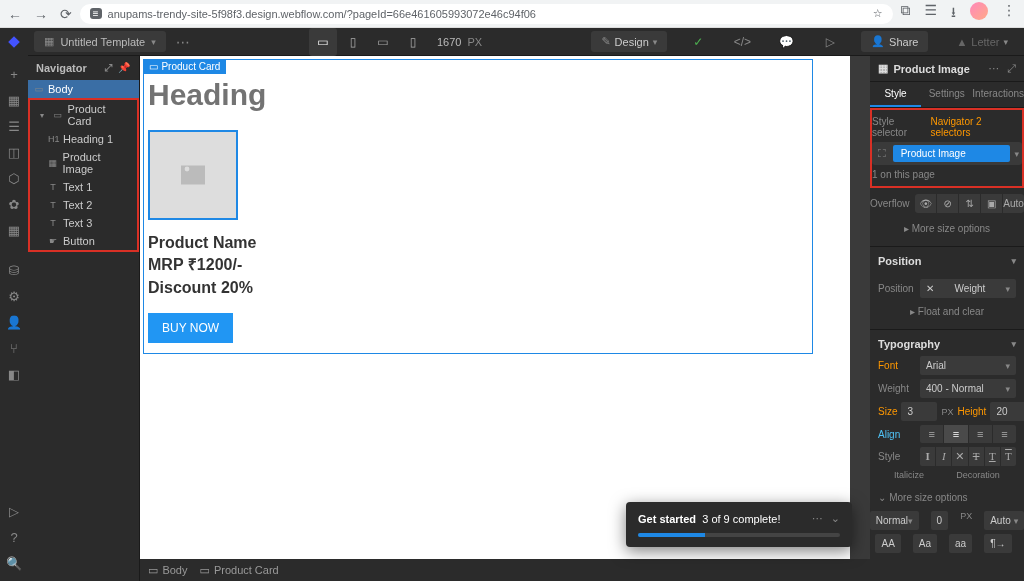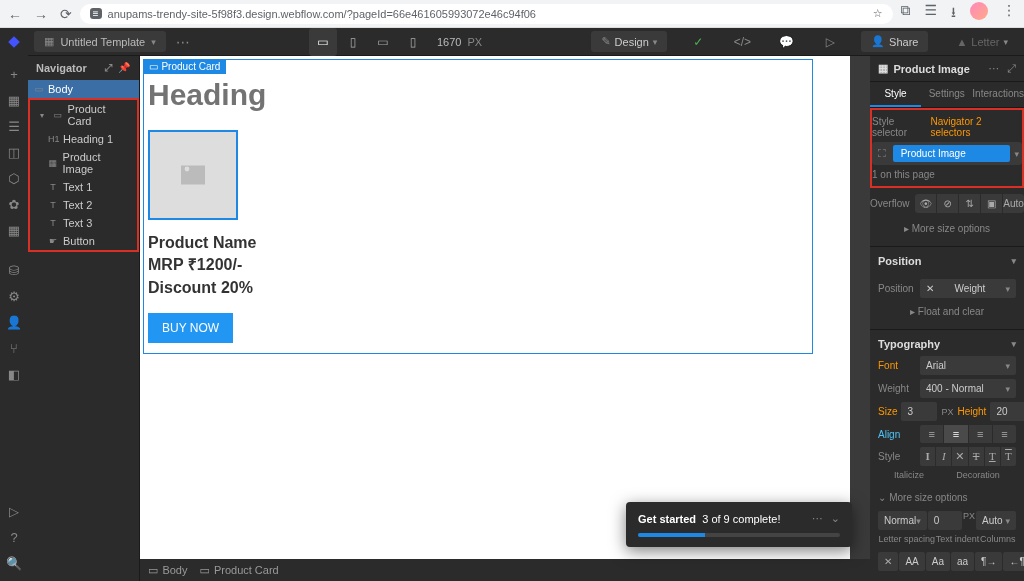--- a/index.html
+++ b/index.html
@@ -105,21 +105,21 @@
 .unit { color:#888; font-size:9px;}
 .color-swatch { width:14px; height:14px; background:#333; border-radius:2px; margin-right:4px;}
 .align-btns { display:flex; gap:0; background:#3a3a3a; border-radius:2px; flex:1;}
 .align-btn { flex:1; text-align:center; padding:3px 0; color:#aaa; font-size:11px; border-right:1px solid #2b2b2b;}
 .align-btn:last-child{border:none;}
 .align-btn.active { background:#4a4a4a; color:#fff;}
 .style-btns { display:flex; gap:0; background:#3a3a3a; border-radius:2px; flex:1;}
 .style-btn { flex:1; text-align:center; padding:3px 0; color:#aaa; font-size:11px; font-family: Georgia, serif; border-right:1px solid #2b2b2b;}
 .style-btn:last-child{border:none;}
 .sub-labels { display:flex; justify-content:space-around; font-size:9px; color:#888; padding:2px 8px 6px;}
-.half-row { display:flex; gap:1px; padding:2px 8px;}
+.half-row { display:flex; gap:12px; padding:2px 8px;justify-content:center;}
 .half-row .field-input { flex:1;}
 .x-btn { background:#3a3a3a; padding:4px 6px; border-radius:2px; color:#aaa; font-size:10px;}
 </style>
 </head>
 <body>
 
 <div class="browser-bar">
   <div class="browser-nav">
     <span>←</span>
     <span>→</span>
@@ -404,25 +404,20 @@
         </div>
       <div class="field-input small">
           <span>0</span>
         </div>
       <span class="unit">PX</span>
       <div class="field-input" style="flex:0 0 40px;">
           <span>Auto</span>
           <span class="chev-down">▾</span>
         </div>
     </div>
-    <div class="sub-labels">
-      <span>Letter spacing</span>
-      <span>Text indent</span>
-      <span>Columns</span>
-    </div>
     <div class="half-row">
       <div class="x-btn">✕</div>
       <div class="field-input small">AA</div>
       <div class="field-input small">Aa</div>
       <div class="field-input small">aa</div>
       <div class="field-input small">¶→</div>
       <div class="field-input small">←¶</div>
     </div>
 
   </div>

